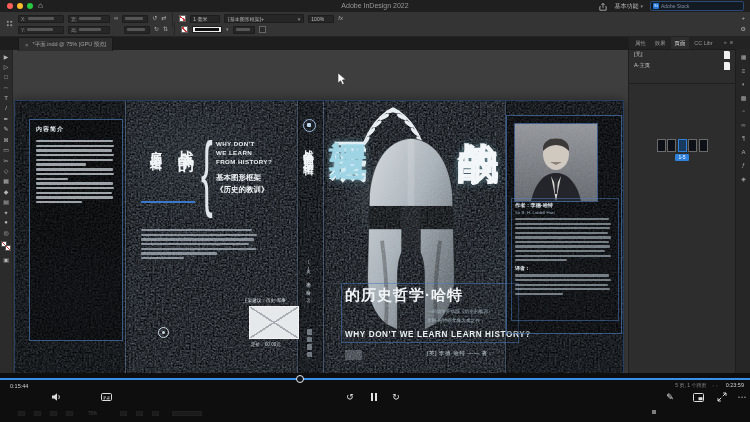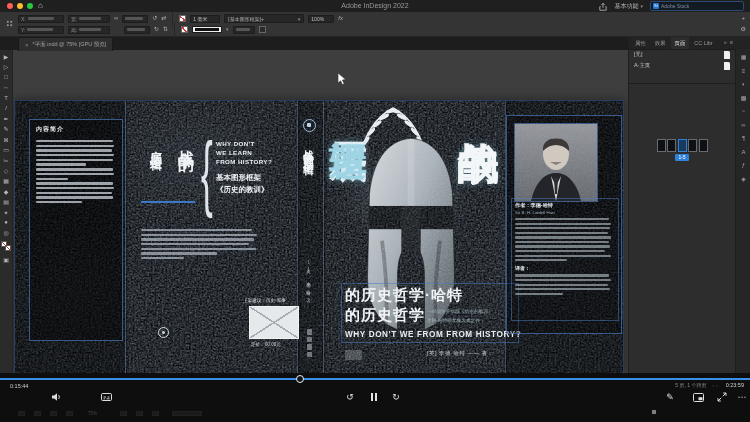--- a/index.html
+++ b/index.html
@@ -445,26 +445,25 @@
       <path d="M60,4 C34,6 20,30 17,62 L15,148 C15,170 22,186 34,196 L46,202 L46,150 C46,128 50,116 60,116 C70,116 74,128 74,150 L74,202 L86,196 C98,186 105,170 105,148 L103,62 C100,30 86,6 60,4 Z" fill="none" stroke="rgba(15,20,25,.6)" stroke-width="1"></path>
     </svg>
 
     <div class="fc-col-left vtext">
       <span class="w">底层</span><span class="c">逻辑</span>
     </div>
     <div class="fc-col-right vtext">战争的</div>
 
     <div class="fc-frame"></div>
     <div class="fc-sub1">的历史哲学·哈特</div>
-    <div class="fc-sub2">的历史哲学</div>
     <div class="fc-notes">
       <div>一部战争升华版《历史的教训》</div>
       <div>李德·哈特晚年集大成之作</div>
     </div>
-    <div class="fc-eng">WHY DON'T WE FROM FROM HISTORY?</div>
+    <div class="fc-eng">WHY DON'T WE LEARN LEARN HISTORY?</div>
     <div class="fc-credit">[英] 李德·哈特 ―― 著</div>
     <div class="fc-pub"></div>
 
     <div class="fflap">
       <div class="photo">
         <svg width="82" height="77" viewBox="0 0 82 77">
           <defs>
               <linearGradient id="pg" x1="0" y1="0" x2="0" y2="1">
             <stop offset="0" stop-color="#93959a"></stop>
                 <stop offset="1" stop-color="#63666b"></stop>

